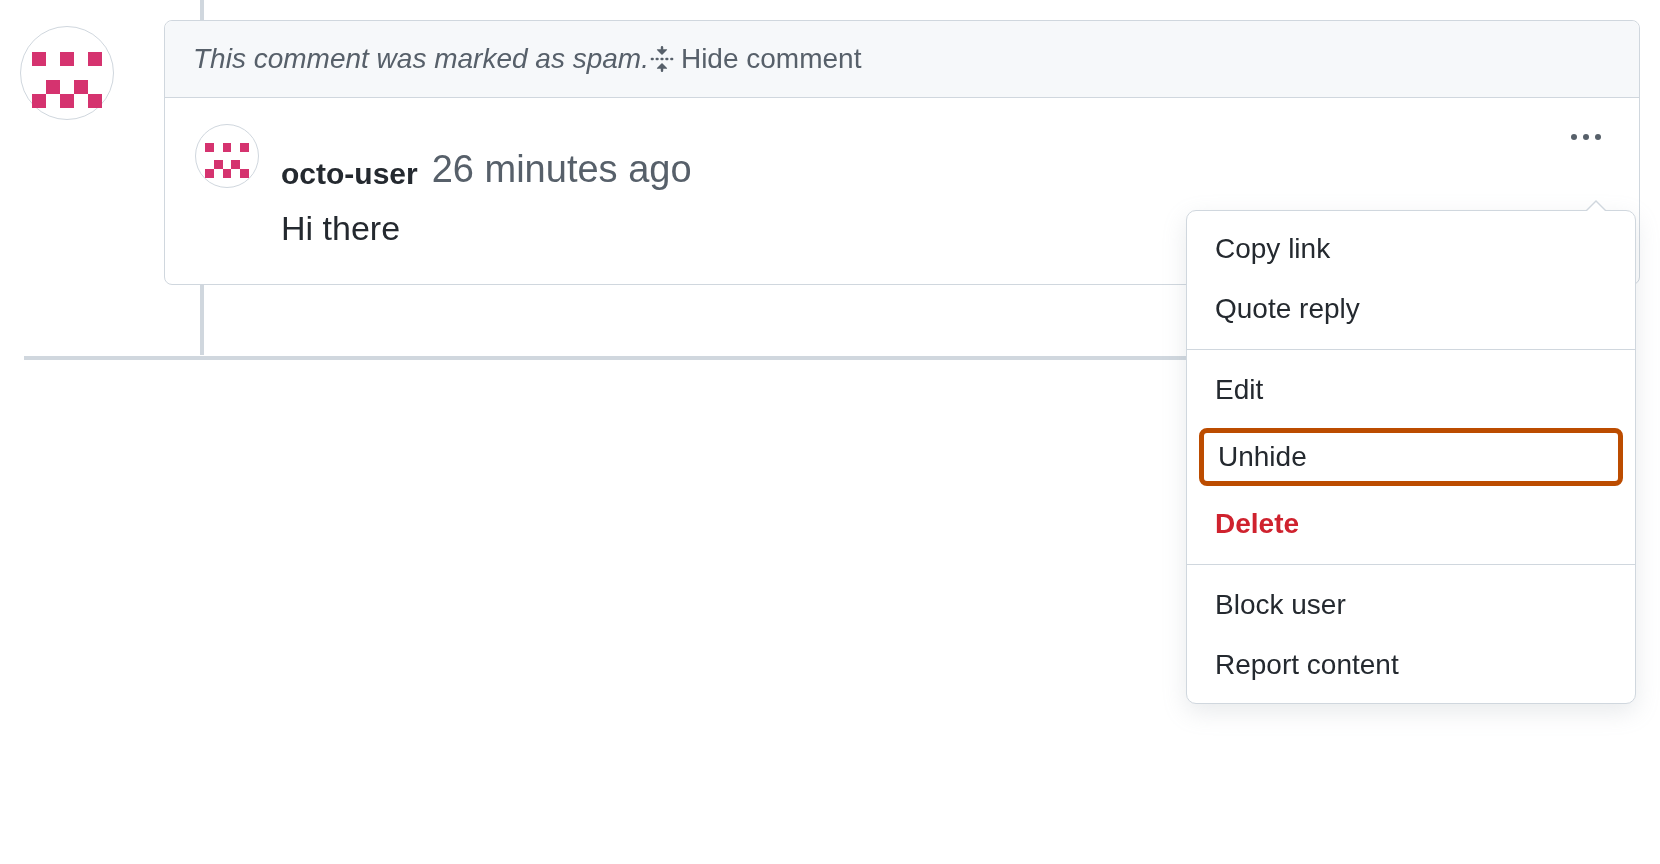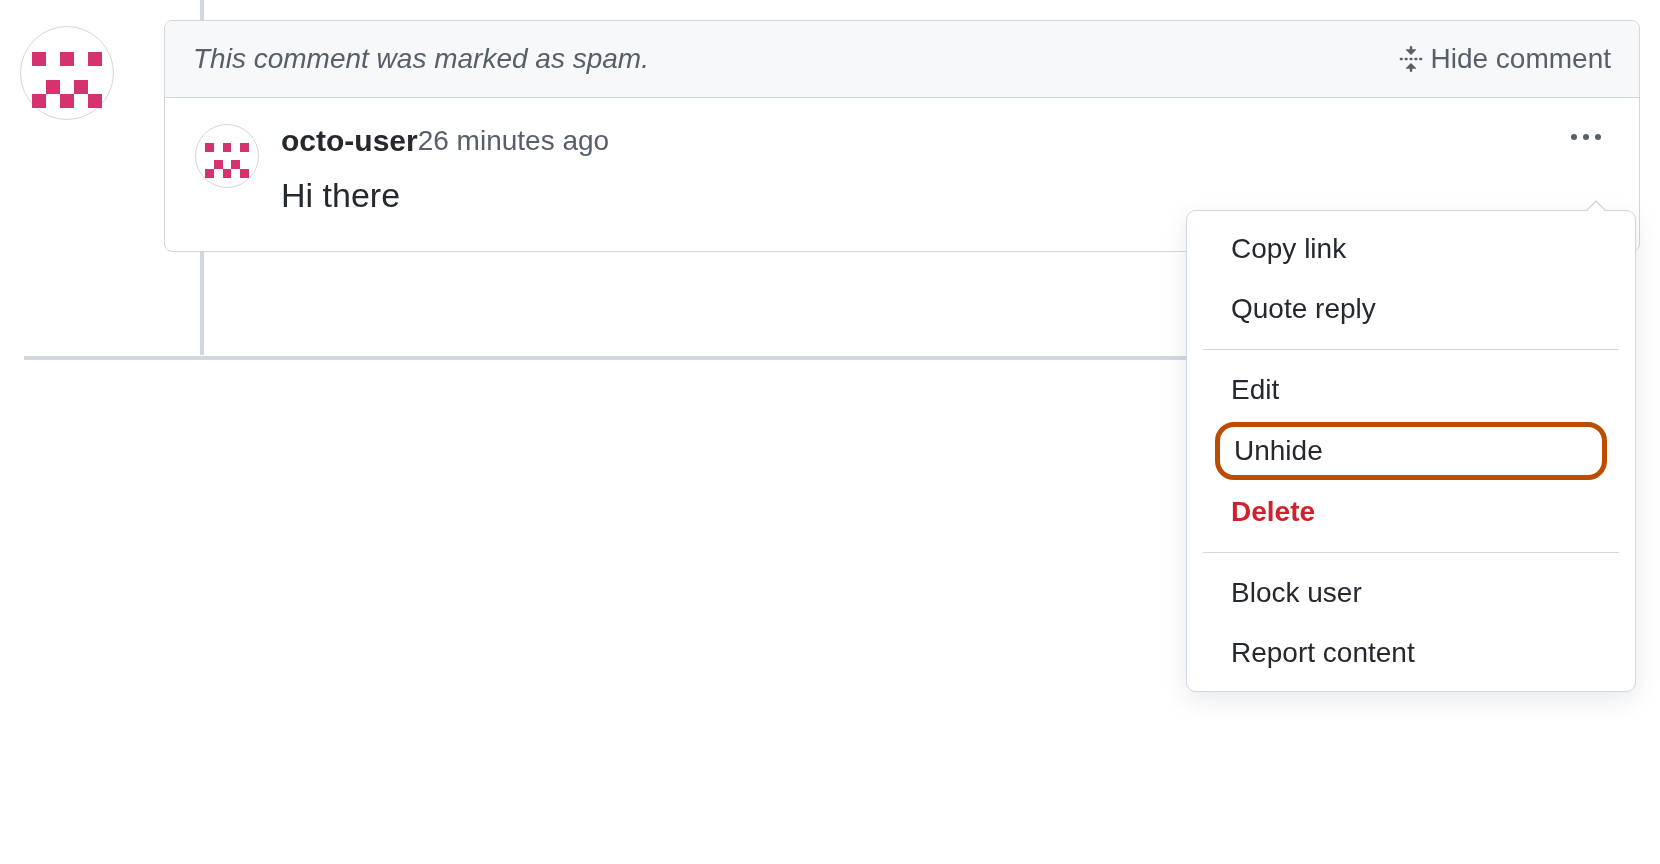--- a/index.html
+++ b/index.html
@@ -62,21 +62,20 @@
       overflow: visible;
     }
     .spam-header {
       background: #f6f8fa;
       border-bottom: 1px solid #d0d7de;
       border-top-left-radius: 8px;
       border-top-right-radius: 8px;
       padding: 22px 28px;
       display: flex;
       align-items: center;
-      justify-content: space-between;
     }
     .spam-text {
       font-style: italic;
       font-size: 28px;
       color: #57606a;
     }
     .hide-comment-btn {
       display: flex;
       align-items: center;
       gap: 6px;
@@ -99,44 +98,44 @@
       align-items: center;
       justify-content: center;
       flex-shrink: 0;
     }
     .comment-meta {
       display: flex;
       flex-direction: column;
       gap: 18px;
       flex: 1;
     }
-    .meta-line { display: flex; align-items: center; position: relative; }
+    .meta-line { display: flex; align-items: flex-end; gap: 14px; position: relative; }
     .username { font-weight: 600; font-size: 30px; color: #24292f; }
-    .timestamp { font-size: 28px; color: #57606a; }
+    .timestamp { font-size: 38px; color: #57606a; margin-top: 24px; }
     .comment-text { font-size: 34px; color: #24292f; }
     .kebab-btn {
       position: absolute;
       right: 0;
       top: 2px;
       display: flex;
       gap: 6px;
       cursor: pointer;
       padding: 8px;
     }
     .kebab-dot { width: 6px; height: 6px; border-radius: 50%; background: #57606a; }
     .dropdown {
       position: absolute;
       right: 24px;
       top: 210px;
       width: 450px;
       background: #fff;
       border: 1px solid #d0d7de;
       border-radius: 10px;
       box-shadow: 0 8px 24px rgba(140,149,159,0.2);
-      padding: 8px 16px;
+      padding: 8px 0;
       z-index: 10;
     }
     .dropdown::before {
       content: '';
       position: absolute;
       top: -11px;
       right: 28px;
       width: 0; height: 0;
       border-left: 11px solid transparent;
       border-right: 11px solid transparent;
@@ -155,22 +154,22 @@
     .dropdown-item {
       padding: 14px 28px;
       font-size: 28px;
       color: #24292f;
       cursor: pointer;
     }
     .dropdown-item.danger { color: #cf222e; font-weight: bold; }
     .dropdown-divider { height: 1px; background: #d0d7de; margin: 10px 0; }
     .highlight-box {
       border: 5px solid #bc4c00;
-      border-radius: 19px;
-      margin: 2px 12px;
+      border-radius: 8px;
+      margin: 8px 12px;
       padding: 8px 14px;
     }
     .fold-icon-svg { width: 26px; height: 26px; fill: #57606a; }
   </style>
 </head>
 <body>
 
 <div class="timeline-line"></div>
 <div class="bottom-divider"></div>
 

